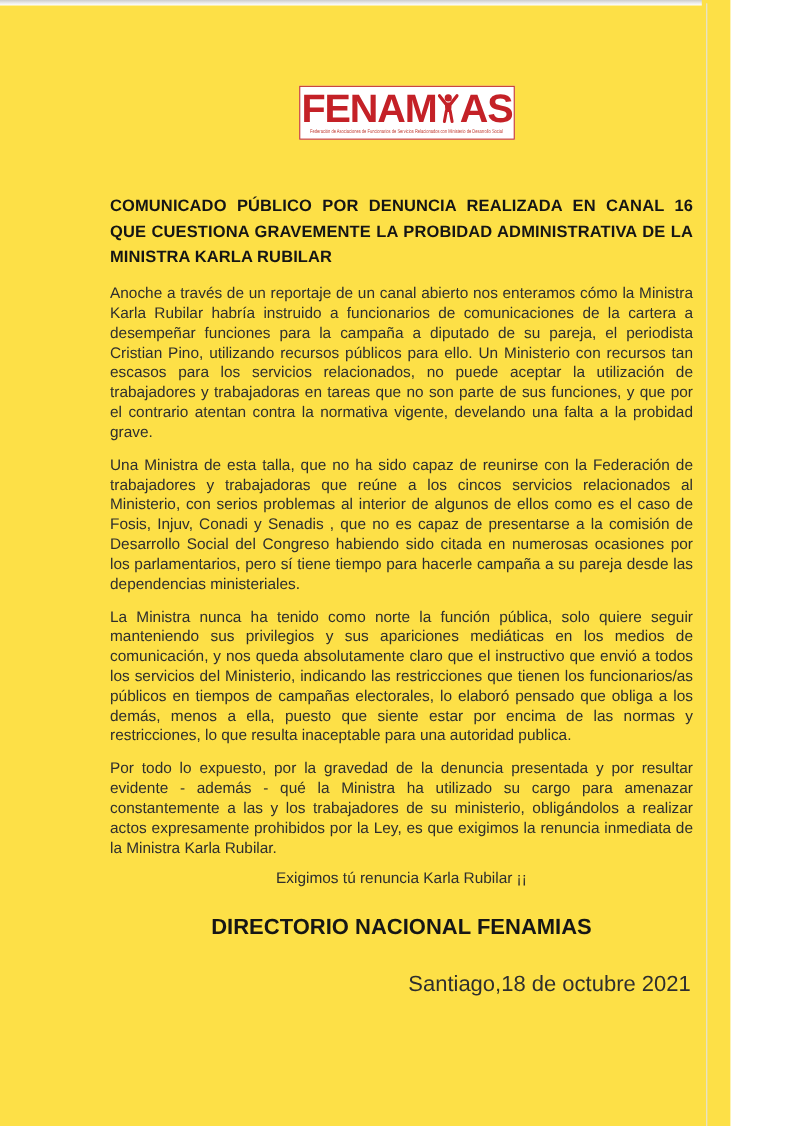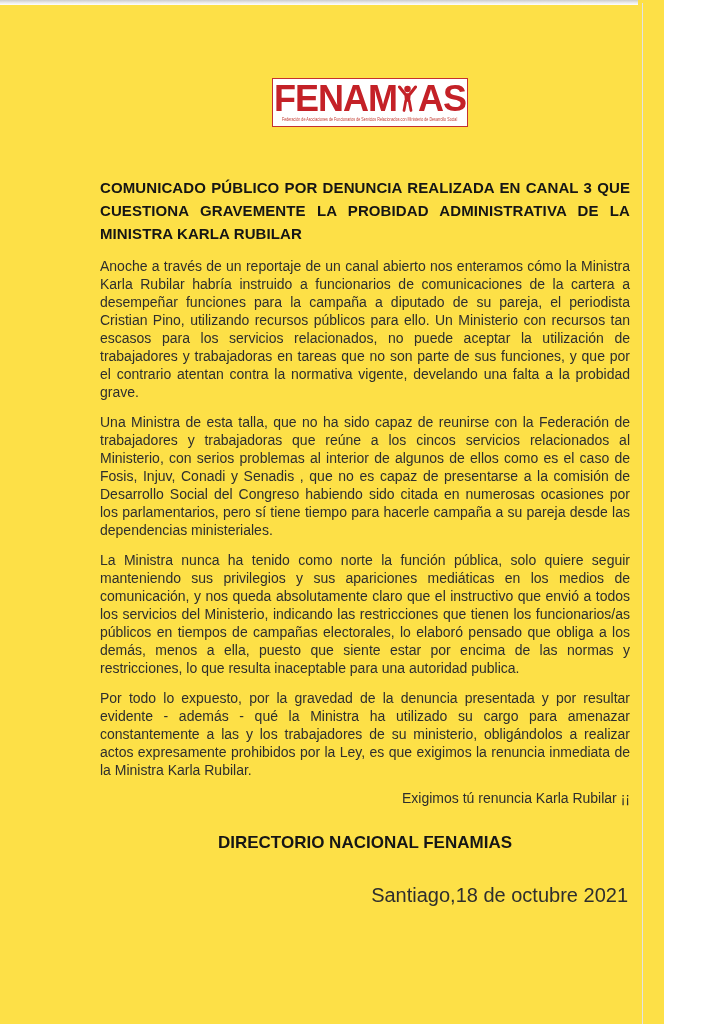--- a/index.html
+++ b/index.html
@@ -87,25 +87,25 @@
   }
   p.body-par {
     font-size: 14px;
     line-height: 18px;
     text-align: justify;
     margin: 12px 0 10px 0;
   }
   .closing {
     font-size: 14px;
     line-height: 18px;
-    text-align: right;
+    text-align: center;
     margin: 0;
   }
   .signature {
-    font-size: 17px;
+    font-size: 20px;
     line-height: 18px;
     font-weight: bold;
     color: #161616;
     text-align: center;
     margin: 27px 0 0 0;
   }
   .dateline {
     font-size: 20px;
     line-height: 18px;
     text-align: right;
@@ -133,21 +133,21 @@
         </g>
       </svg>
       <span>AS</span>
     </div>
     <div class="tagline-wrap">
       <span>Federación de Asociaciones de Funcionarios de Servicios Relacionados con Ministerio de Desarrollo Social</span>
     </div>
   </div>
 
   <div class="content">
-    <h1 class="heading">COMUNICADO PÚBLICO POR DENUNCIA REALIZADA EN CANAL 3 QUE CUESTIONA GRAVEMENTE LA PROBIDAD ADMINISTRATIVA DE LA MINISTRA KARLA RUBILAR</h1>
+    <h1 class="heading">COMUNICADO PÚBLICO POR DENUNCIA REALIZADA EN CANAL 16 QUE CUESTIONA GRAVEMENTE LA PROBIDAD ADMINISTRATIVA DE LA MINISTRA KARLA RUBILAR</h1>
 
     <p class="body-par">Anoche a través de un reportaje de un canal abierto nos enteramos cómo la Ministra Karla Rubilar habría instruido a funcionarios de comunicaciones de la cartera a desempeñar funciones para la campaña a diputado de su pareja, el periodista Cristian Pino, utilizando recursos públicos para ello. Un Ministerio con recursos tan escasos para los servicios relacionados, no puede aceptar la utilización de trabajadores y trabajadoras en tareas que no son parte de sus funciones, y que por el contrario atentan contra la normativa vigente,  develando una falta a la probidad grave.</p>
     <p class="body-par">Una Ministra de esta talla, que no ha sido capaz de reunirse con la Federación de trabajadores y trabajadoras que reúne a los cincos servicios relacionados al Ministerio, con serios problemas al interior de algunos de ellos como es el caso de Fosis, Injuv, Conadi y Senadis , que no es capaz de presentarse a la comisión de Desarrollo Social del Congreso  habiendo sido citada en numerosas ocasiones por los parlamentarios, pero sí tiene tiempo para hacerle campaña a su pareja desde las dependencias ministeriales.</p>
     <p class="body-par">La Ministra nunca ha tenido como norte la función pública, solo quiere seguir manteniendo sus privilegios y sus apariciones mediáticas en los medios de comunicación, y nos queda absolutamente claro que el instructivo que envió a todos los servicios del Ministerio, indicando las restricciones que tienen los funcionarios/as públicos en tiempos de campañas electorales, lo elaboró pensado que obliga a los demás, menos a ella, puesto que siente estar por encima de las normas y restricciones, lo que resulta inaceptable para una autoridad publica.</p>
     <p class="body-par">Por todo lo expuesto, por la gravedad de la denuncia presentada y por resultar evidente - además - qué  la Ministra ha utilizado su cargo para amenazar constantemente  a las y los trabajadores de su ministerio, obligándolos a realizar actos expresamente prohibidos por la Ley, es que exigimos la renuncia inmediata de la Ministra Karla Rubilar.</p>
 
     <p class="closing">Exigimos tú renuncia Karla Rubilar ¡¡</p>
     <p class="signature">DIRECTORIO NACIONAL FENAMIAS</p>
     <p class="dateline">Santiago,18 de octubre 2021</p>
   </div>

